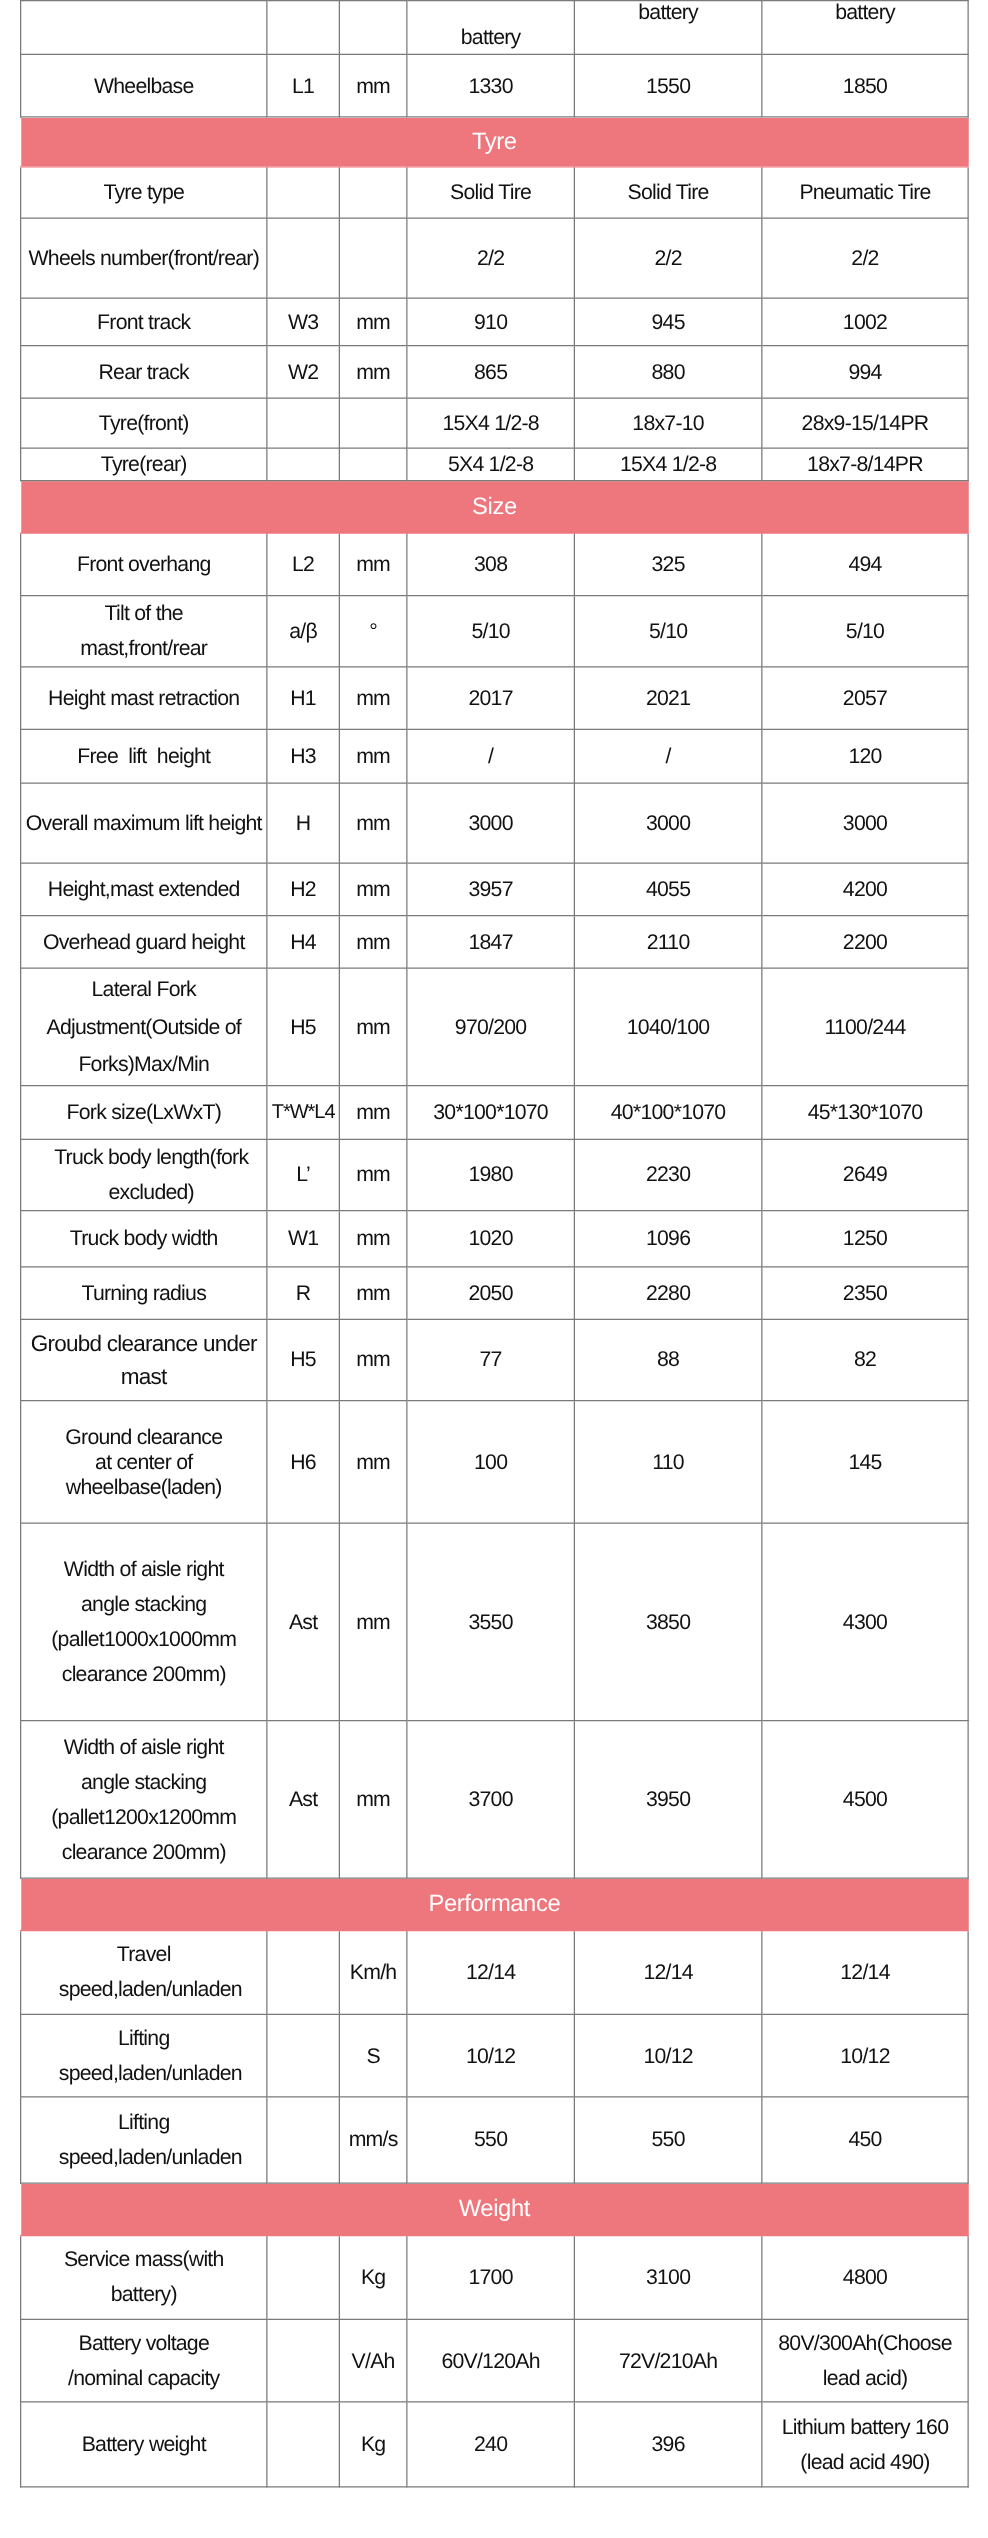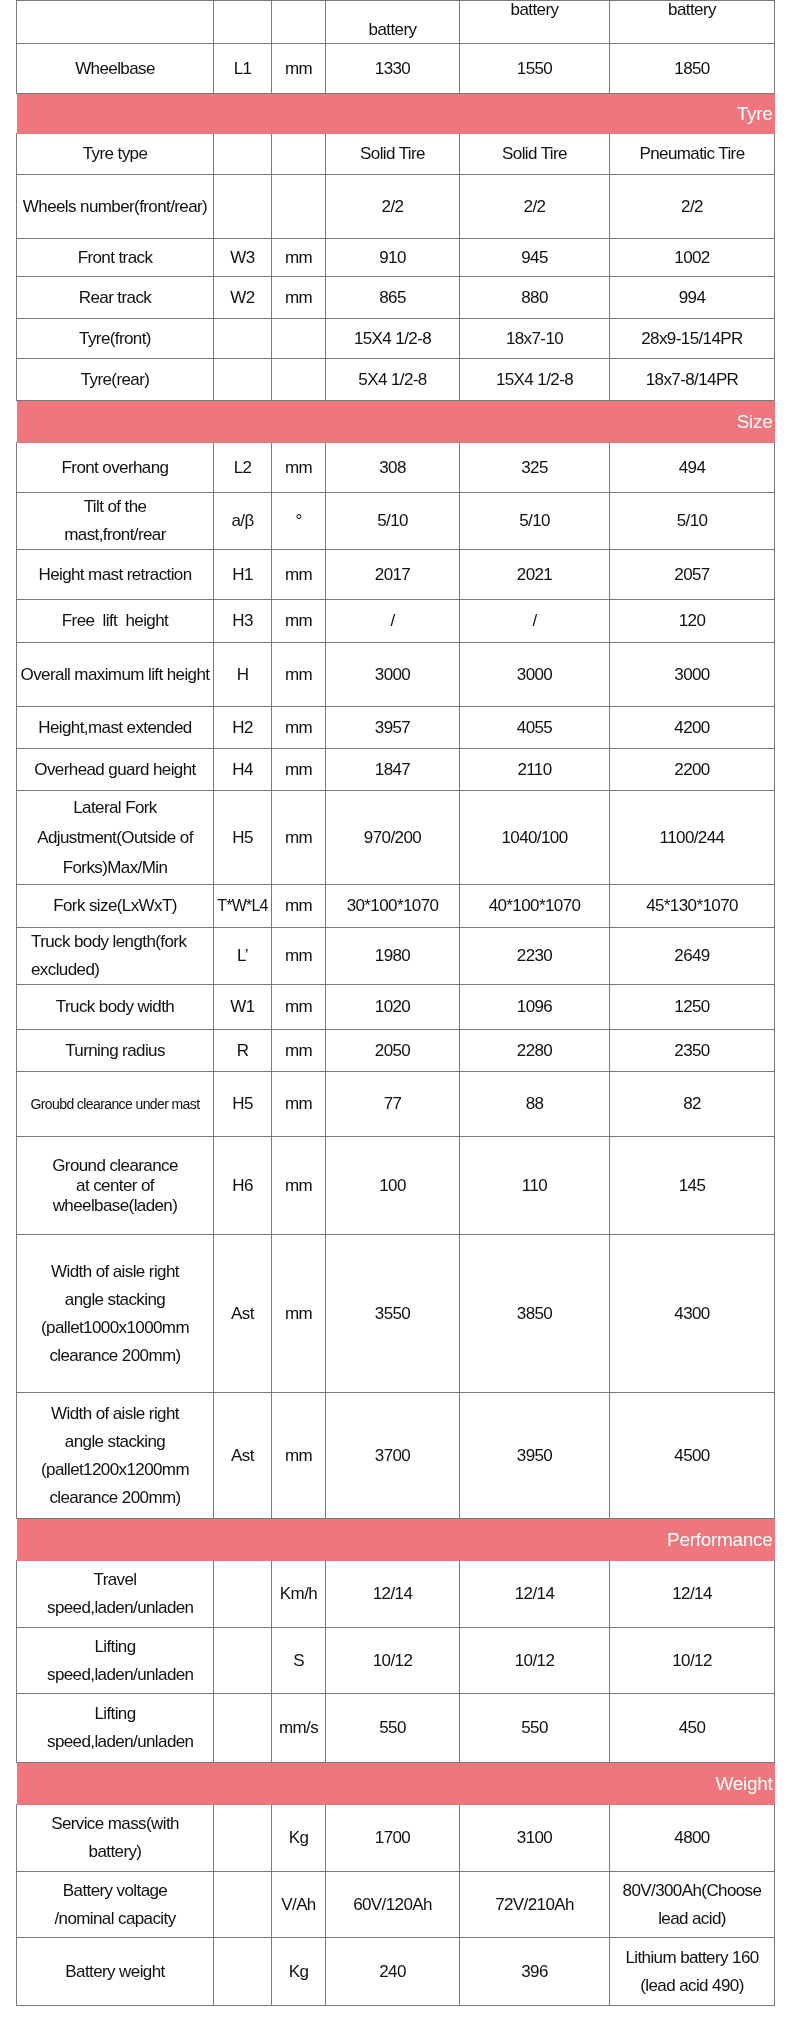--- a/index.html
+++ b/index.html
@@ -5,23 +5,23 @@
   html, body { margin: 0; padding: 0; background: #ffffff; }
   body { width: 790px; height: 2030px; overflow: hidden; position: relative;
          font-family: "Liberation Sans", "DejaVu Sans", sans-serif; color: #111; }
   .sheet { position: absolute; left: 16px; top: 0; width: 758px; }
   table { border-collapse: collapse; table-layout: fixed; width: 758px; }
   col.c0 { width: 197px; } col.c1 { width: 58px; } col.c2 { width: 54px; }
   col.c3 { width: 134px; } col.c4 { width: 150px; } col.c5 { width: 165px; }
   td { border: 1px solid #7a7a7a; text-align: center; vertical-align: middle;
        font-size: 17px; line-height: 24px; padding: 0 2px; letter-spacing: -0.6px;
        overflow: hidden; }
-  td.small { font-size: 14px; line-height: 22px; margin-left: 28px; }
+  td.small { font-size: 18px; line-height: 22px; margin-left: 28px; }
   tr.section td { background: #EE777E; color: #ffffff; border-left: none; border-right: none;
-                  font-size: 19px; letter-spacing: -0.3px; border-color: #EE777E; text-align: right; }
+                  font-size: 19px; letter-spacing: -0.3px; border-color: #EE777E; }
   tr.partial td { vertical-align: bottom; }
 </style>
 </head>
 <body>
 
 <div class="sheet">
 <table>
   <colgroup>
     <col class="c0">
         <col class="c1">
@@ -86,21 +86,21 @@
       <td>994</td>
     </tr>
     <tr style="height:40px">
       <td>Tyre(front)</td>
       <td></td>
       <td></td>
       <td>15X4 1/2-8</td>
       <td>18x7-10</td>
       <td>28x9-15/14PR</td>
     </tr>
-    <tr style="height:42px">
+    <tr style="height:26px">
       <td>Tyre(rear)</td>
       <td></td>
       <td></td>
       <td>5X4 1/2-8</td>
       <td>15X4 1/2-8</td>
       <td>18x7-8/14PR</td>
     </tr>
 
     <tr class="section" style="height:42px">
       <td colspan="6">Size</td>
@@ -171,21 +171,21 @@
     </tr>
     <tr style="height:43px">
       <td>Fork size(LxWxT)</td>
       <td style="padding:0;font-size:16px;letter-spacing:-0.8px">T*W*L4</td>
       <td>mm</td>
       <td>30*100*1070</td>
       <td>40*100*1070</td>
       <td>45*130*1070</td>
     </tr>
     <tr style="height:56px">
-      <td style="text-align:left;padding-left:14px;line-height:28px">Truck body length(fork excluded)</td>
+      <td style="text-align:center;padding-left:14px;line-height:28px">Truck body length(fork excluded)</td>
       <td>L’</td>
       <td>mm</td>
       <td>1980</td>
       <td>2230</td>
       <td>2649</td>
     </tr>
     <tr style="height:45px">
       <td>Truck body width</td>
       <td>W1</td>
       <td>mm</td>

